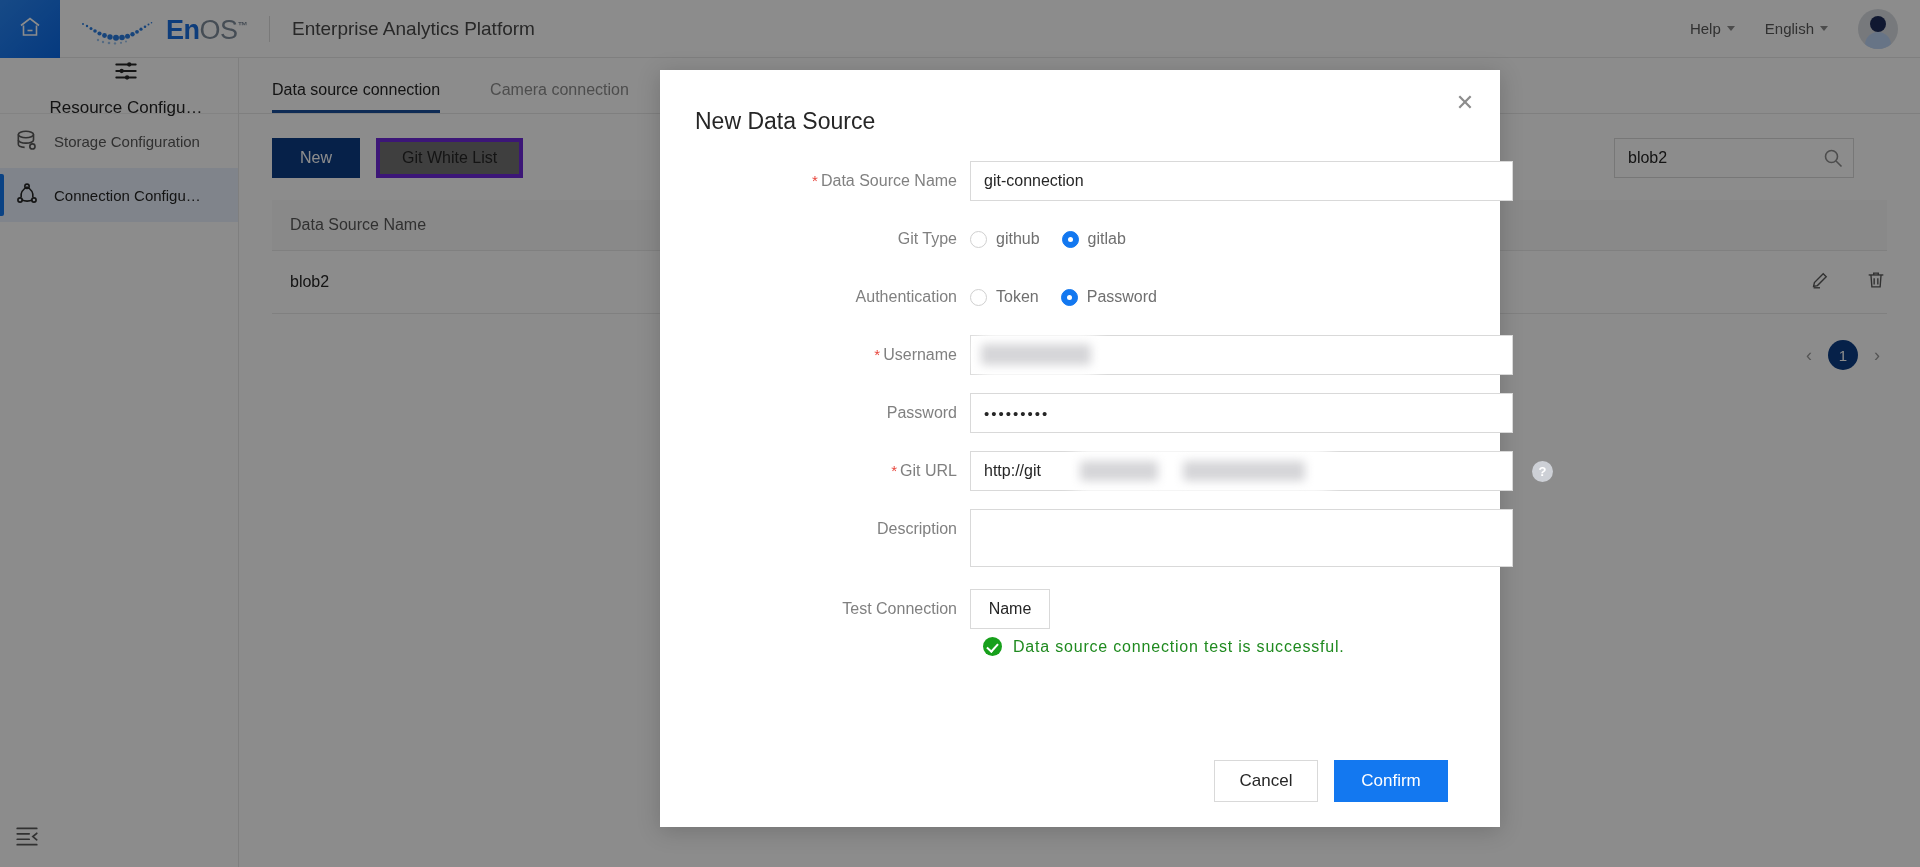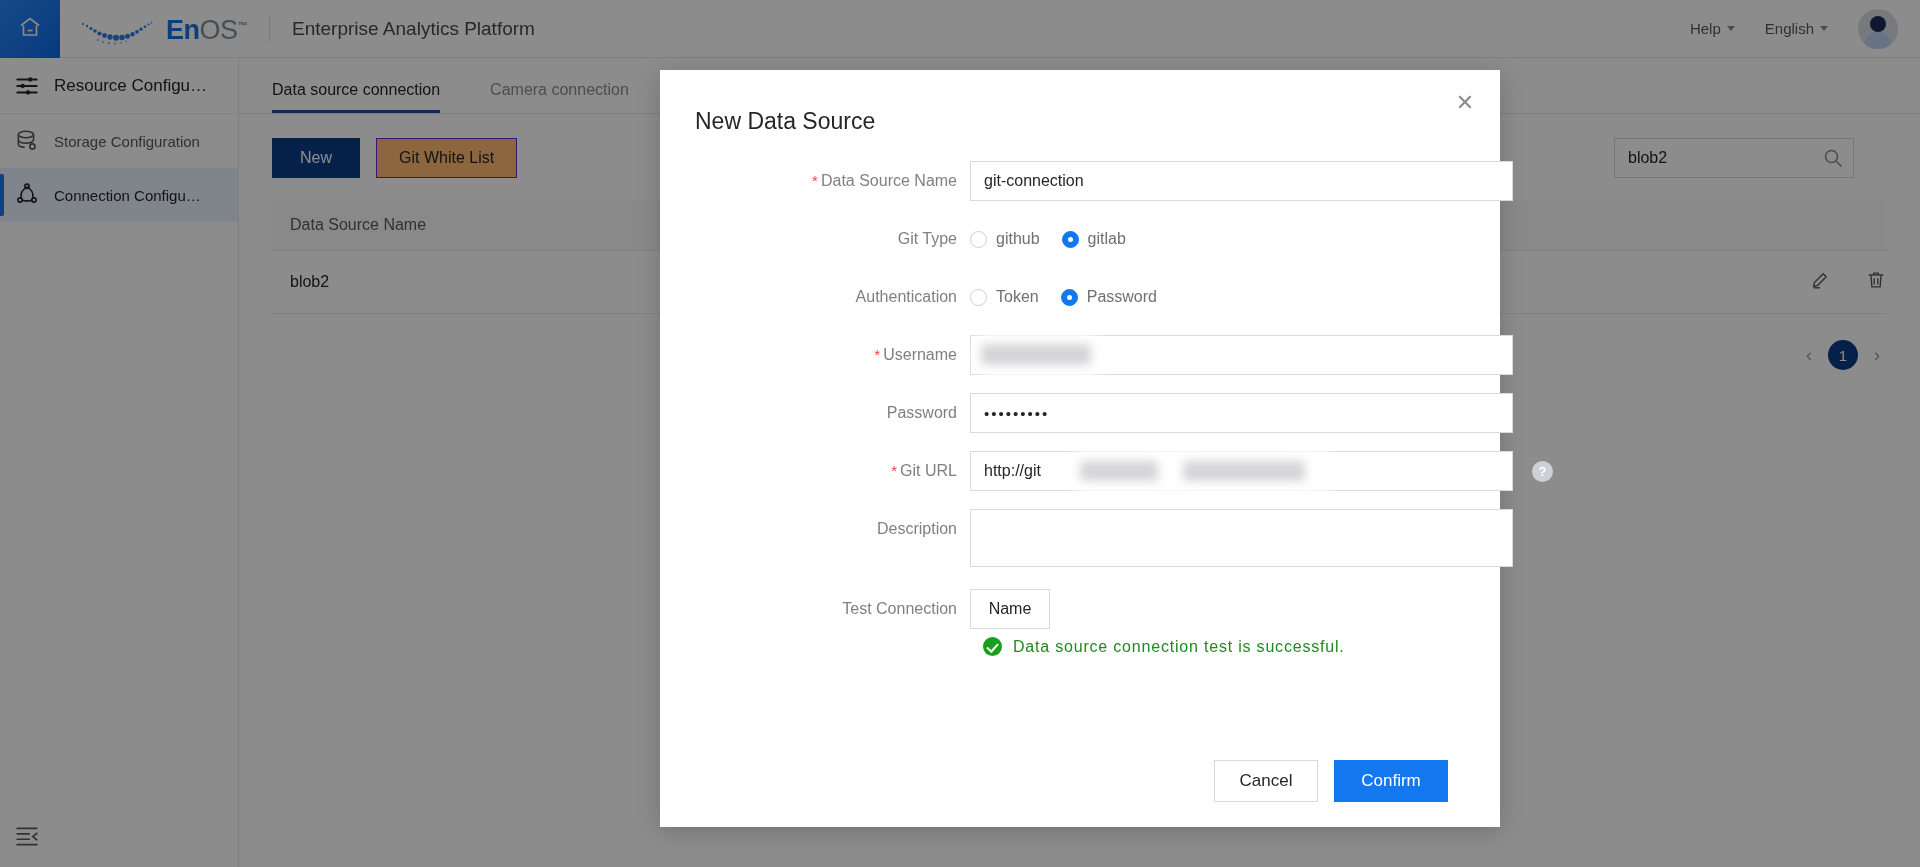--- a/index.html
+++ b/index.html
@@ -53,21 +53,21 @@
   .avatar .body { position: absolute; width: 26px; height: 18px; border-radius: 13px 13px 0 0;
                   background: #bcd3f5; left: 7px; top: 23px; }
 
   
   .sidebar {
     position: absolute; top: 58px; left: 0; width: 239px; height: 809px;
     background: #ffffff; border-right: 1px solid #e8e8e8; z-index: 4;
   }
   .side-head {
     height: 56px; display: flex; align-items: center; padding-left: 14px;
-    gap: 14px; border-bottom: 1px solid #eeeeee; cursor: pointer;
+    gap: 14px; border-bottom: 1px solid #eeeeee; cursor: pointer; flex-direction: column;
   }
   .side-head .label { font-size: 17px; color: #262626; }
   .side-item {
     height: 54px; display: flex; align-items: center; padding-left: 14px;
     gap: 14px; cursor: pointer; position: relative; color: #595959;
   }
   .side-item .label { font-size: 15px; }
   .side-item.active { background: #e9f1fd; }
   .side-item.active .label { color: #262626; }
   .side-item.active::before {
@@ -100,21 +100,21 @@
   }
   .toolbar {
     display: flex; align-items: flex-start; padding: 24px 33px 0 33px;
   }
   .btn-primary-dark {
     background: #0b3d85; color: #fff; border: none; height: 40px;
     padding: 0 28px; font-size: 16px; cursor: pointer;
     font-family: "Liberation Sans", sans-serif;
   }
   .btn-outline {
-    background: #fdba74; color: #262626; border: 1px solid #6d28d9; height: 40px;
+    background: #737373; color: #262626; border: 4px solid #6d28d9; height: 40px;
     padding: 0 22px; font-size: 16px; cursor: pointer; margin-left: 16px;
     font-family: "Liberation Sans", sans-serif;
   }
   .search-wrap {
     margin-left: auto; position: relative; width: 240px; margin-right: 33px;
   }
   .search-input {
     width: 100%; height: 40px; border: 1px solid #d9d9d9; background: #fff;
     padding: 0 38px 0 13px; font-size: 16px; color: #262626; outline: none;
     font-family: "Liberation Sans", sans-serif;

